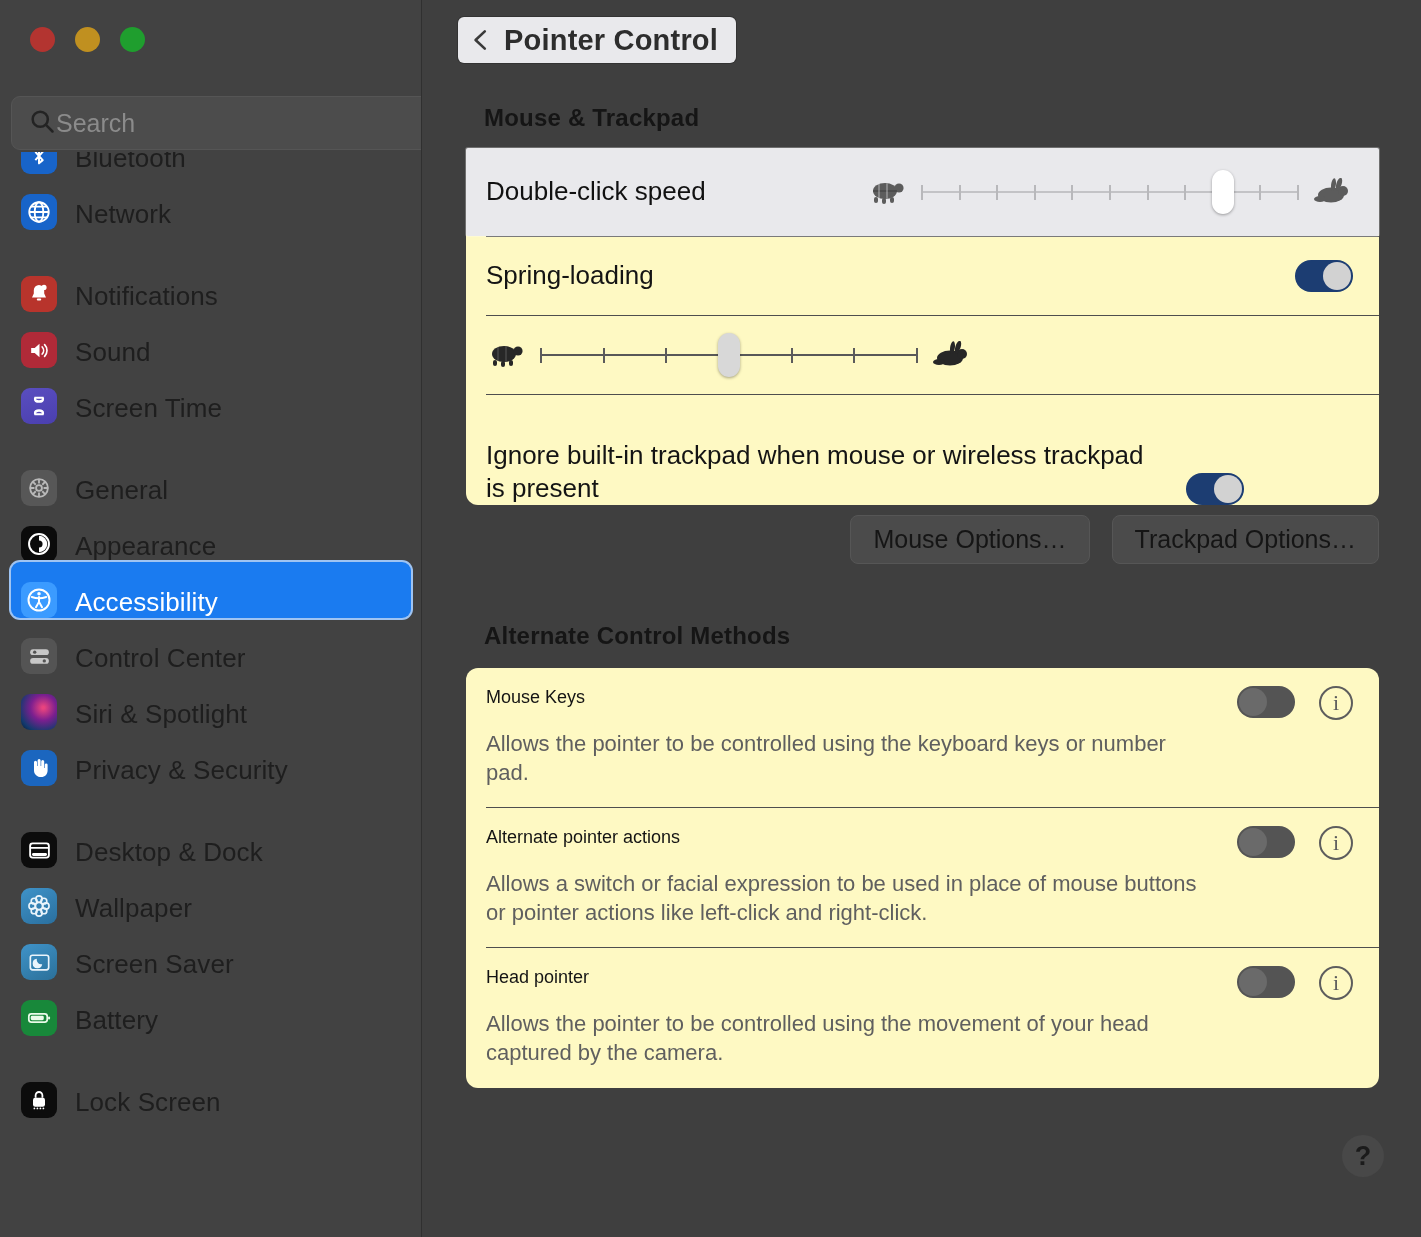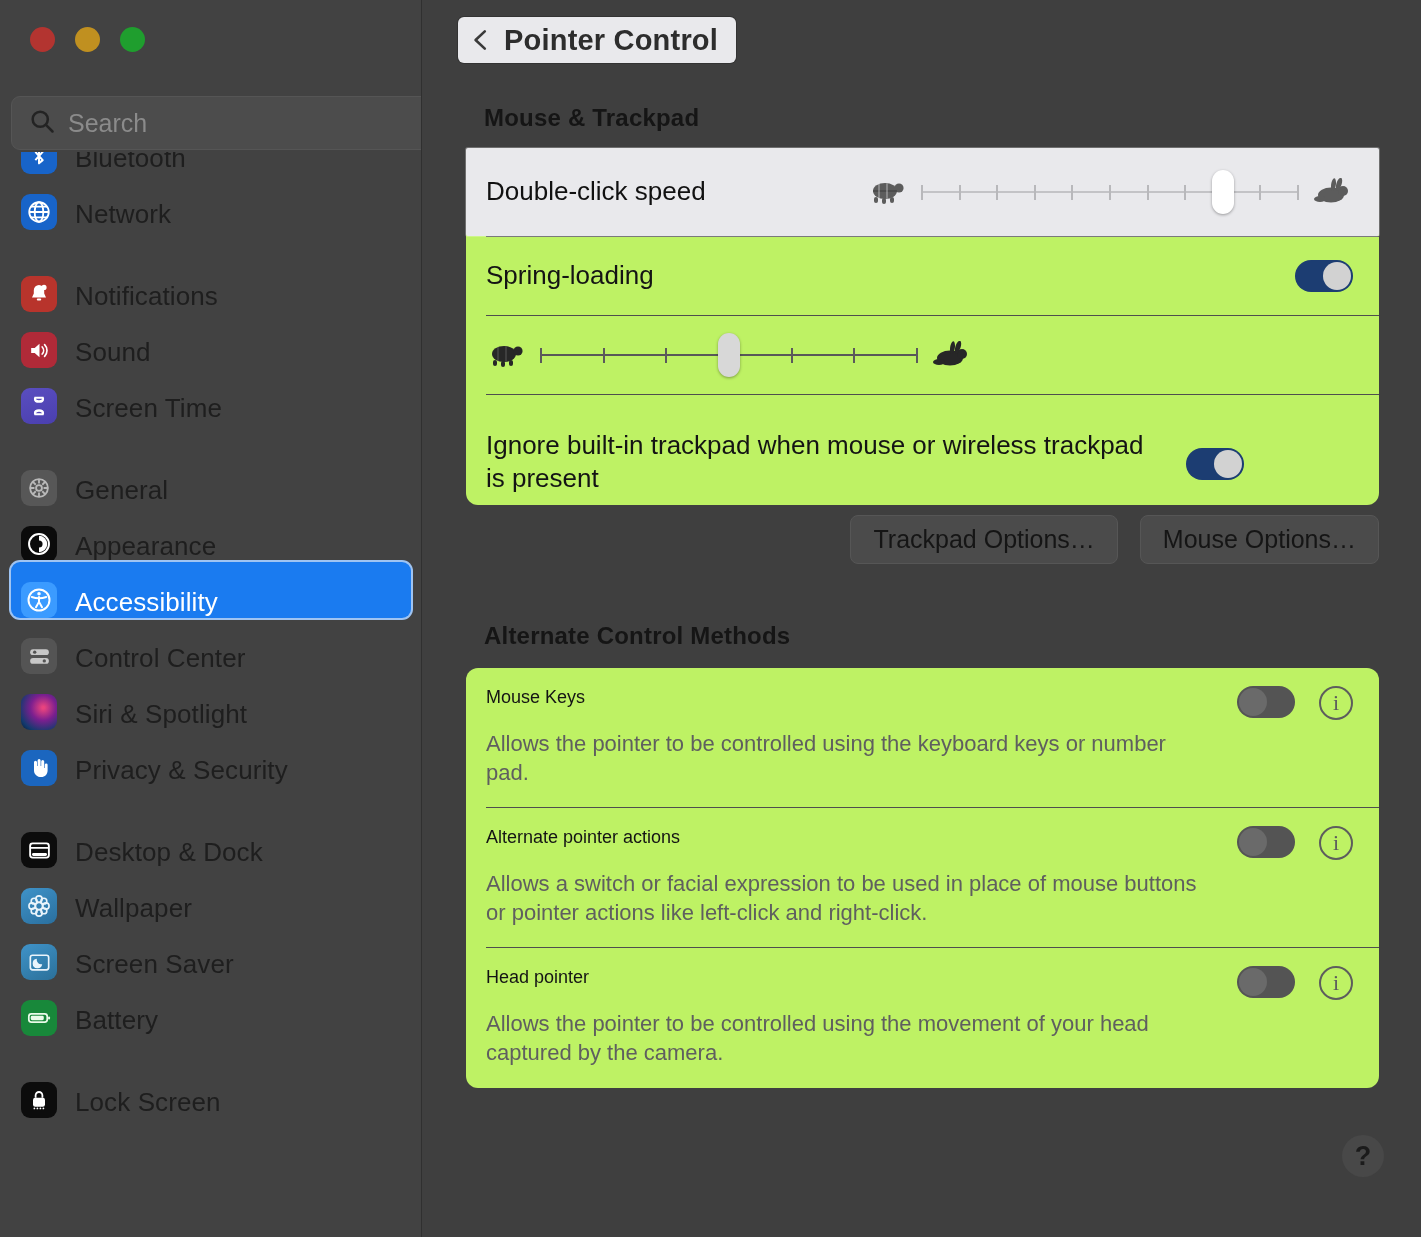--- a/index.html
+++ b/index.html
@@ -37,21 +37,21 @@
   .light.zoom   { background: #1f9e2e; }
 
   #search-box {
     position: absolute;
     left: 11px; top: 96px;
     width: 469px; height: 54px;
     background: #4c4c4c;
     border: 1px solid #555;
     border-radius: 9px;
     display: flex; align-items: center;
-    padding: 0 16px; gap: 12px;
+    padding: 0 16px; gap: 0;
   }
   #search-box .mag { flex: 0 0 auto; opacity: .85; }
   #search-input {
     background: transparent; border: 0; outline: none;
     color: #c8c8c8;
     font-family: "Liberation Sans", sans-serif;
     font-size: 25px;
     width: 100%;
   }
   #search-input::placeholder { color: #8b8b8b; }
@@ -119,21 +119,21 @@
     left: 62px;
     font-size: 24px; font-weight: bold;
     color: #151515;
     letter-spacing: .2px;
   }
 
   .card {
     position: absolute;
     left: 44px;
     width: 913px;
-    background: #bef264;
+    background: #fef9c3;
     border-radius: 12px;
   }
   .row {
     position: relative;
     display: flex; align-items: center;
     padding: 0 26px 0 20px;
     min-height: 78px;
   }
   .row .rlabel {
     font-size: 26px; color: #141414;
@@ -548,31 +548,31 @@
               <ellipse cx="27" cy="6" rx="2.6" ry="6.5" transform="rotate(18 27 6)"></ellipse>
               <ellipse cx="21.5" cy="6.5" rx="2.4" ry="6.2" transform="rotate(8 21.5 6.5)"></ellipse>
               <ellipse cx="8" cy="21" rx="6" ry="3"></ellipse>
             </svg>
           </span>
         </div>
       </div>
 
       <div class="divider"></div>
 
-      <div class="row" style="min-height:110px; align-items:center; padding-top:24px">
+      <div class="row" style="min-height:110px; align-items:flex-end; padding-top:24px">
         <span class="rlabel" style="max-width:700px">Ignore built-in trackpad when mouse or wireless trackpad is present</span>
         <div class="toggle on" style="margin-top:4px">
           <div class="knob"></div>
         </div>
       </div>
     </div>
 
     <div id="button-row">
+      <button class="pushbtn">Mouse Options…</button>
       <button class="pushbtn">Trackpad Options…</button>
-      <button class="pushbtn">Mouse Options…</button>
     </div>
 
     <div class="section-head" style="top:622px">Alternate Control Methods</div>
 
     <div class="card" style="top:668px">
 
       <div class="stacked-row">
         <div class="stacked-top row" style="min-height:0;padding:0 26px 0 20px">
           <span class="rlabel">Mouse Keys</span>
           <div class="toggle off">

